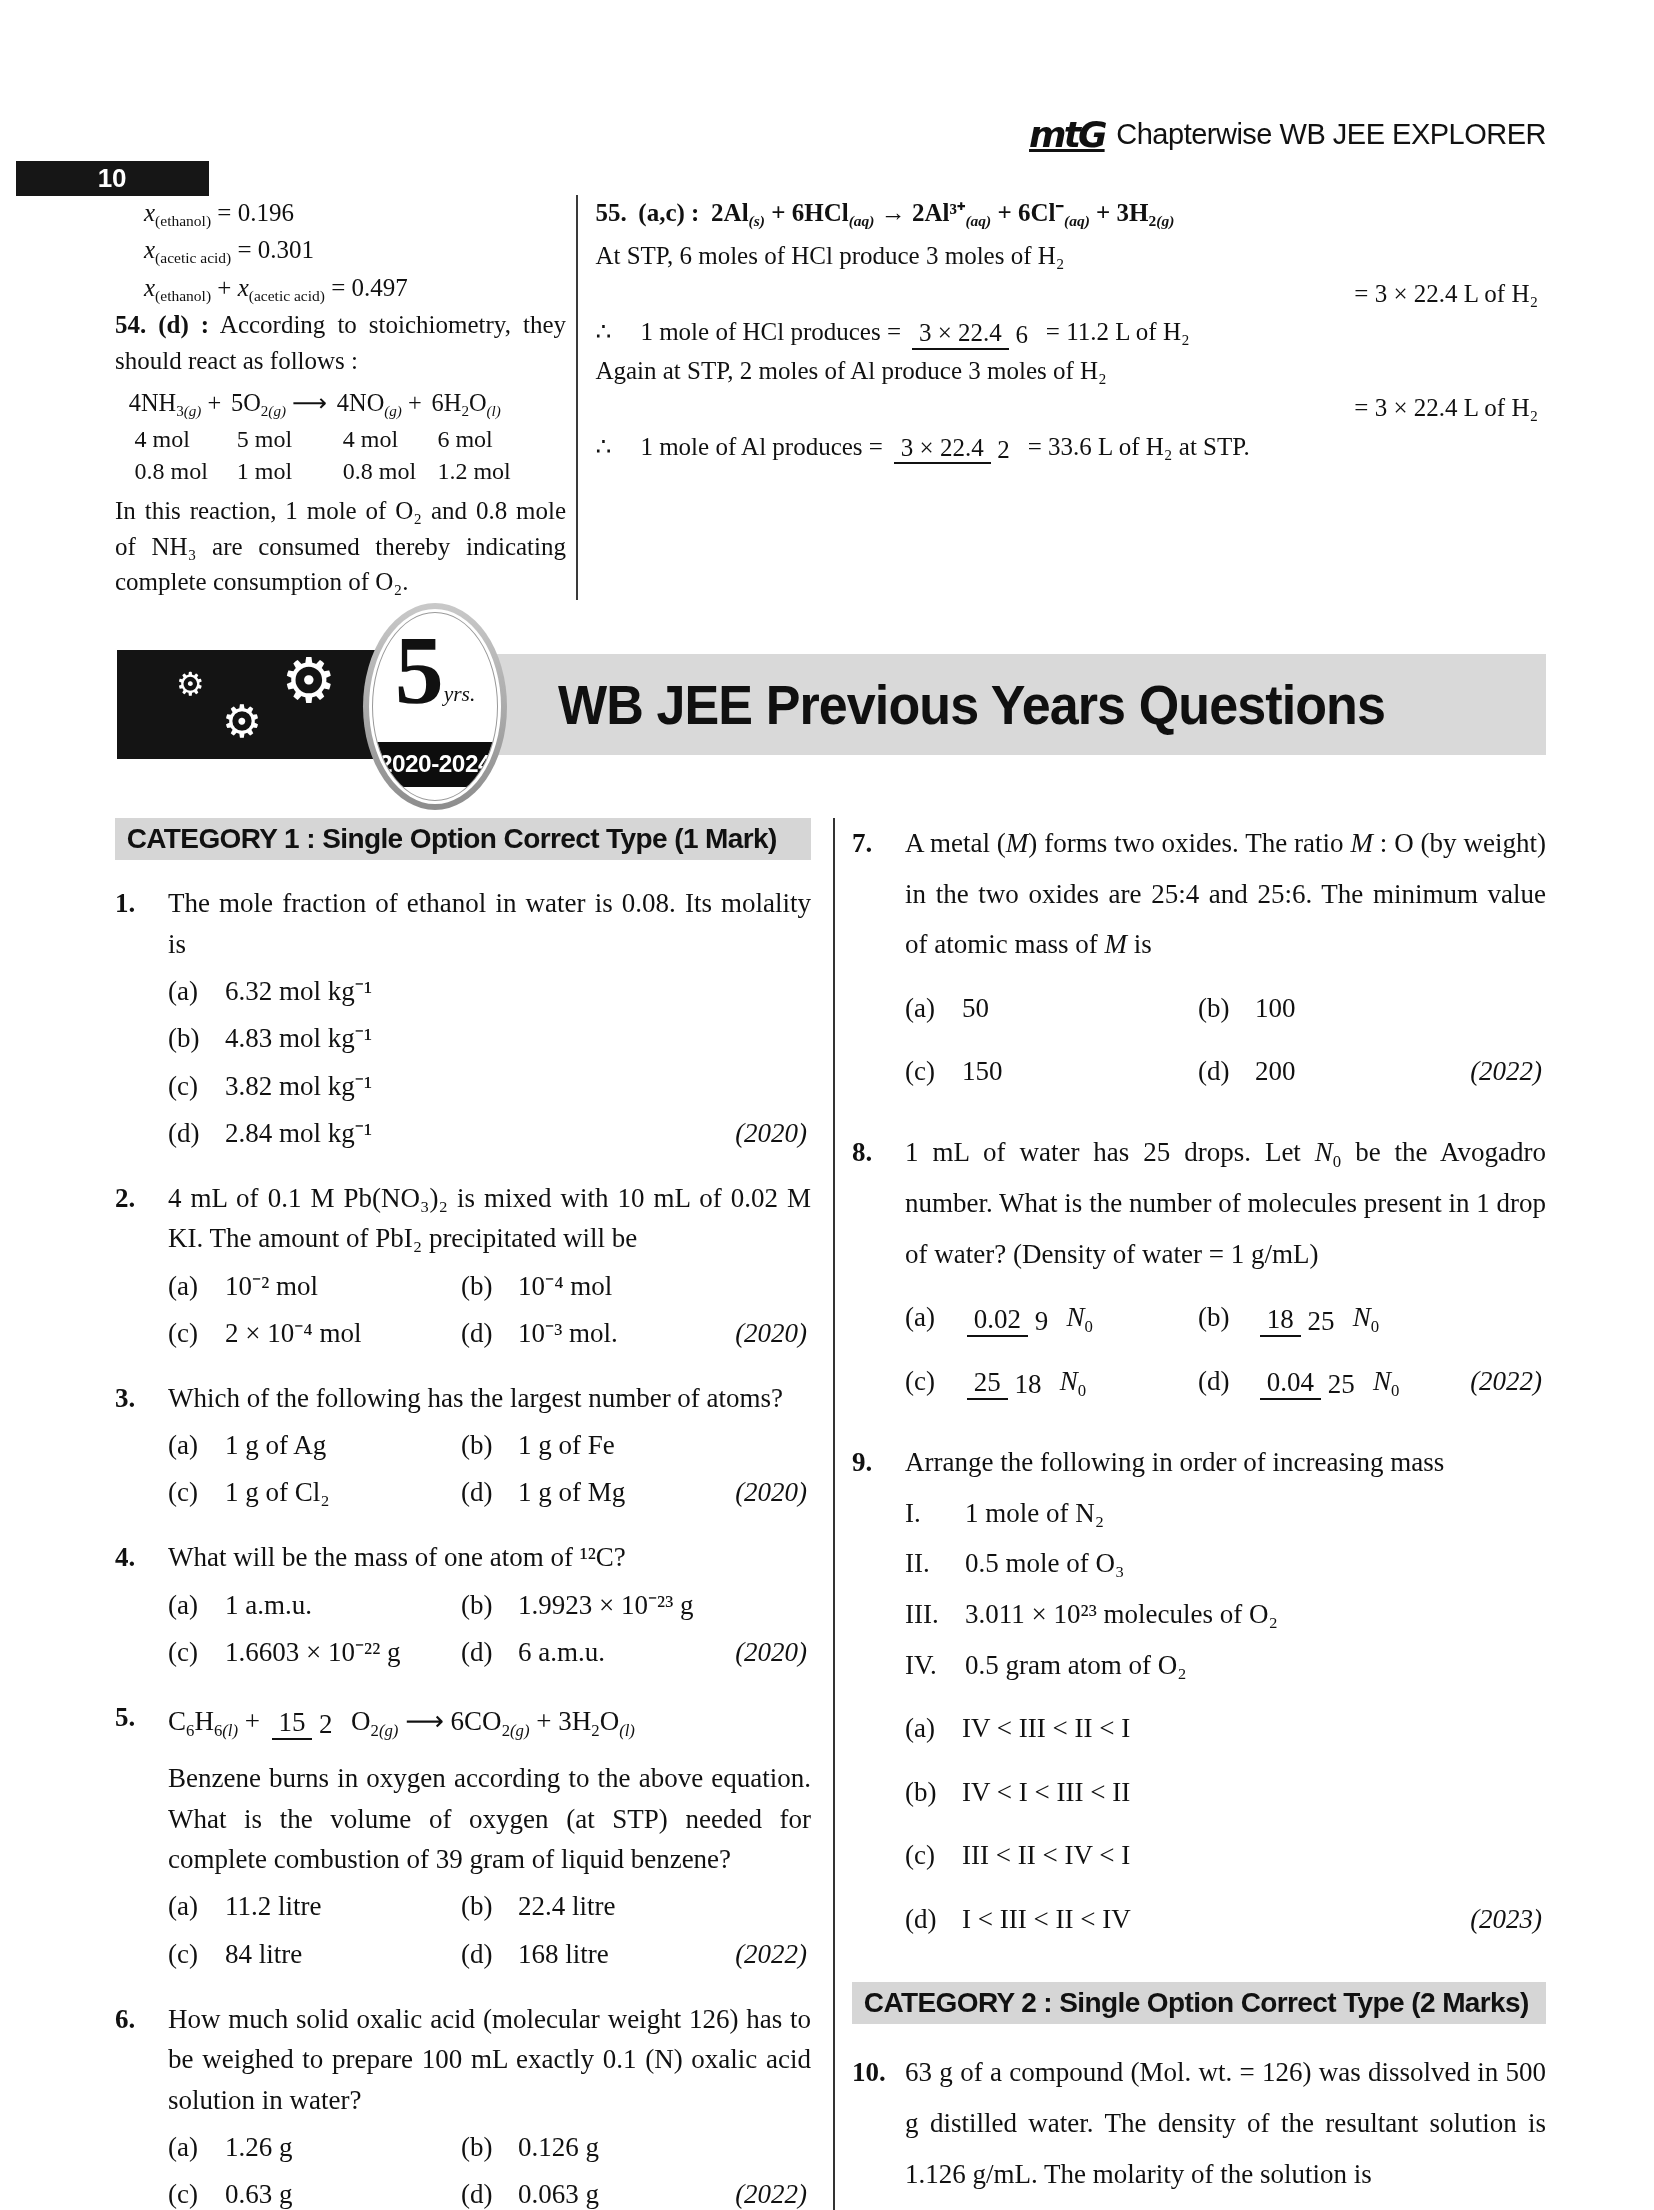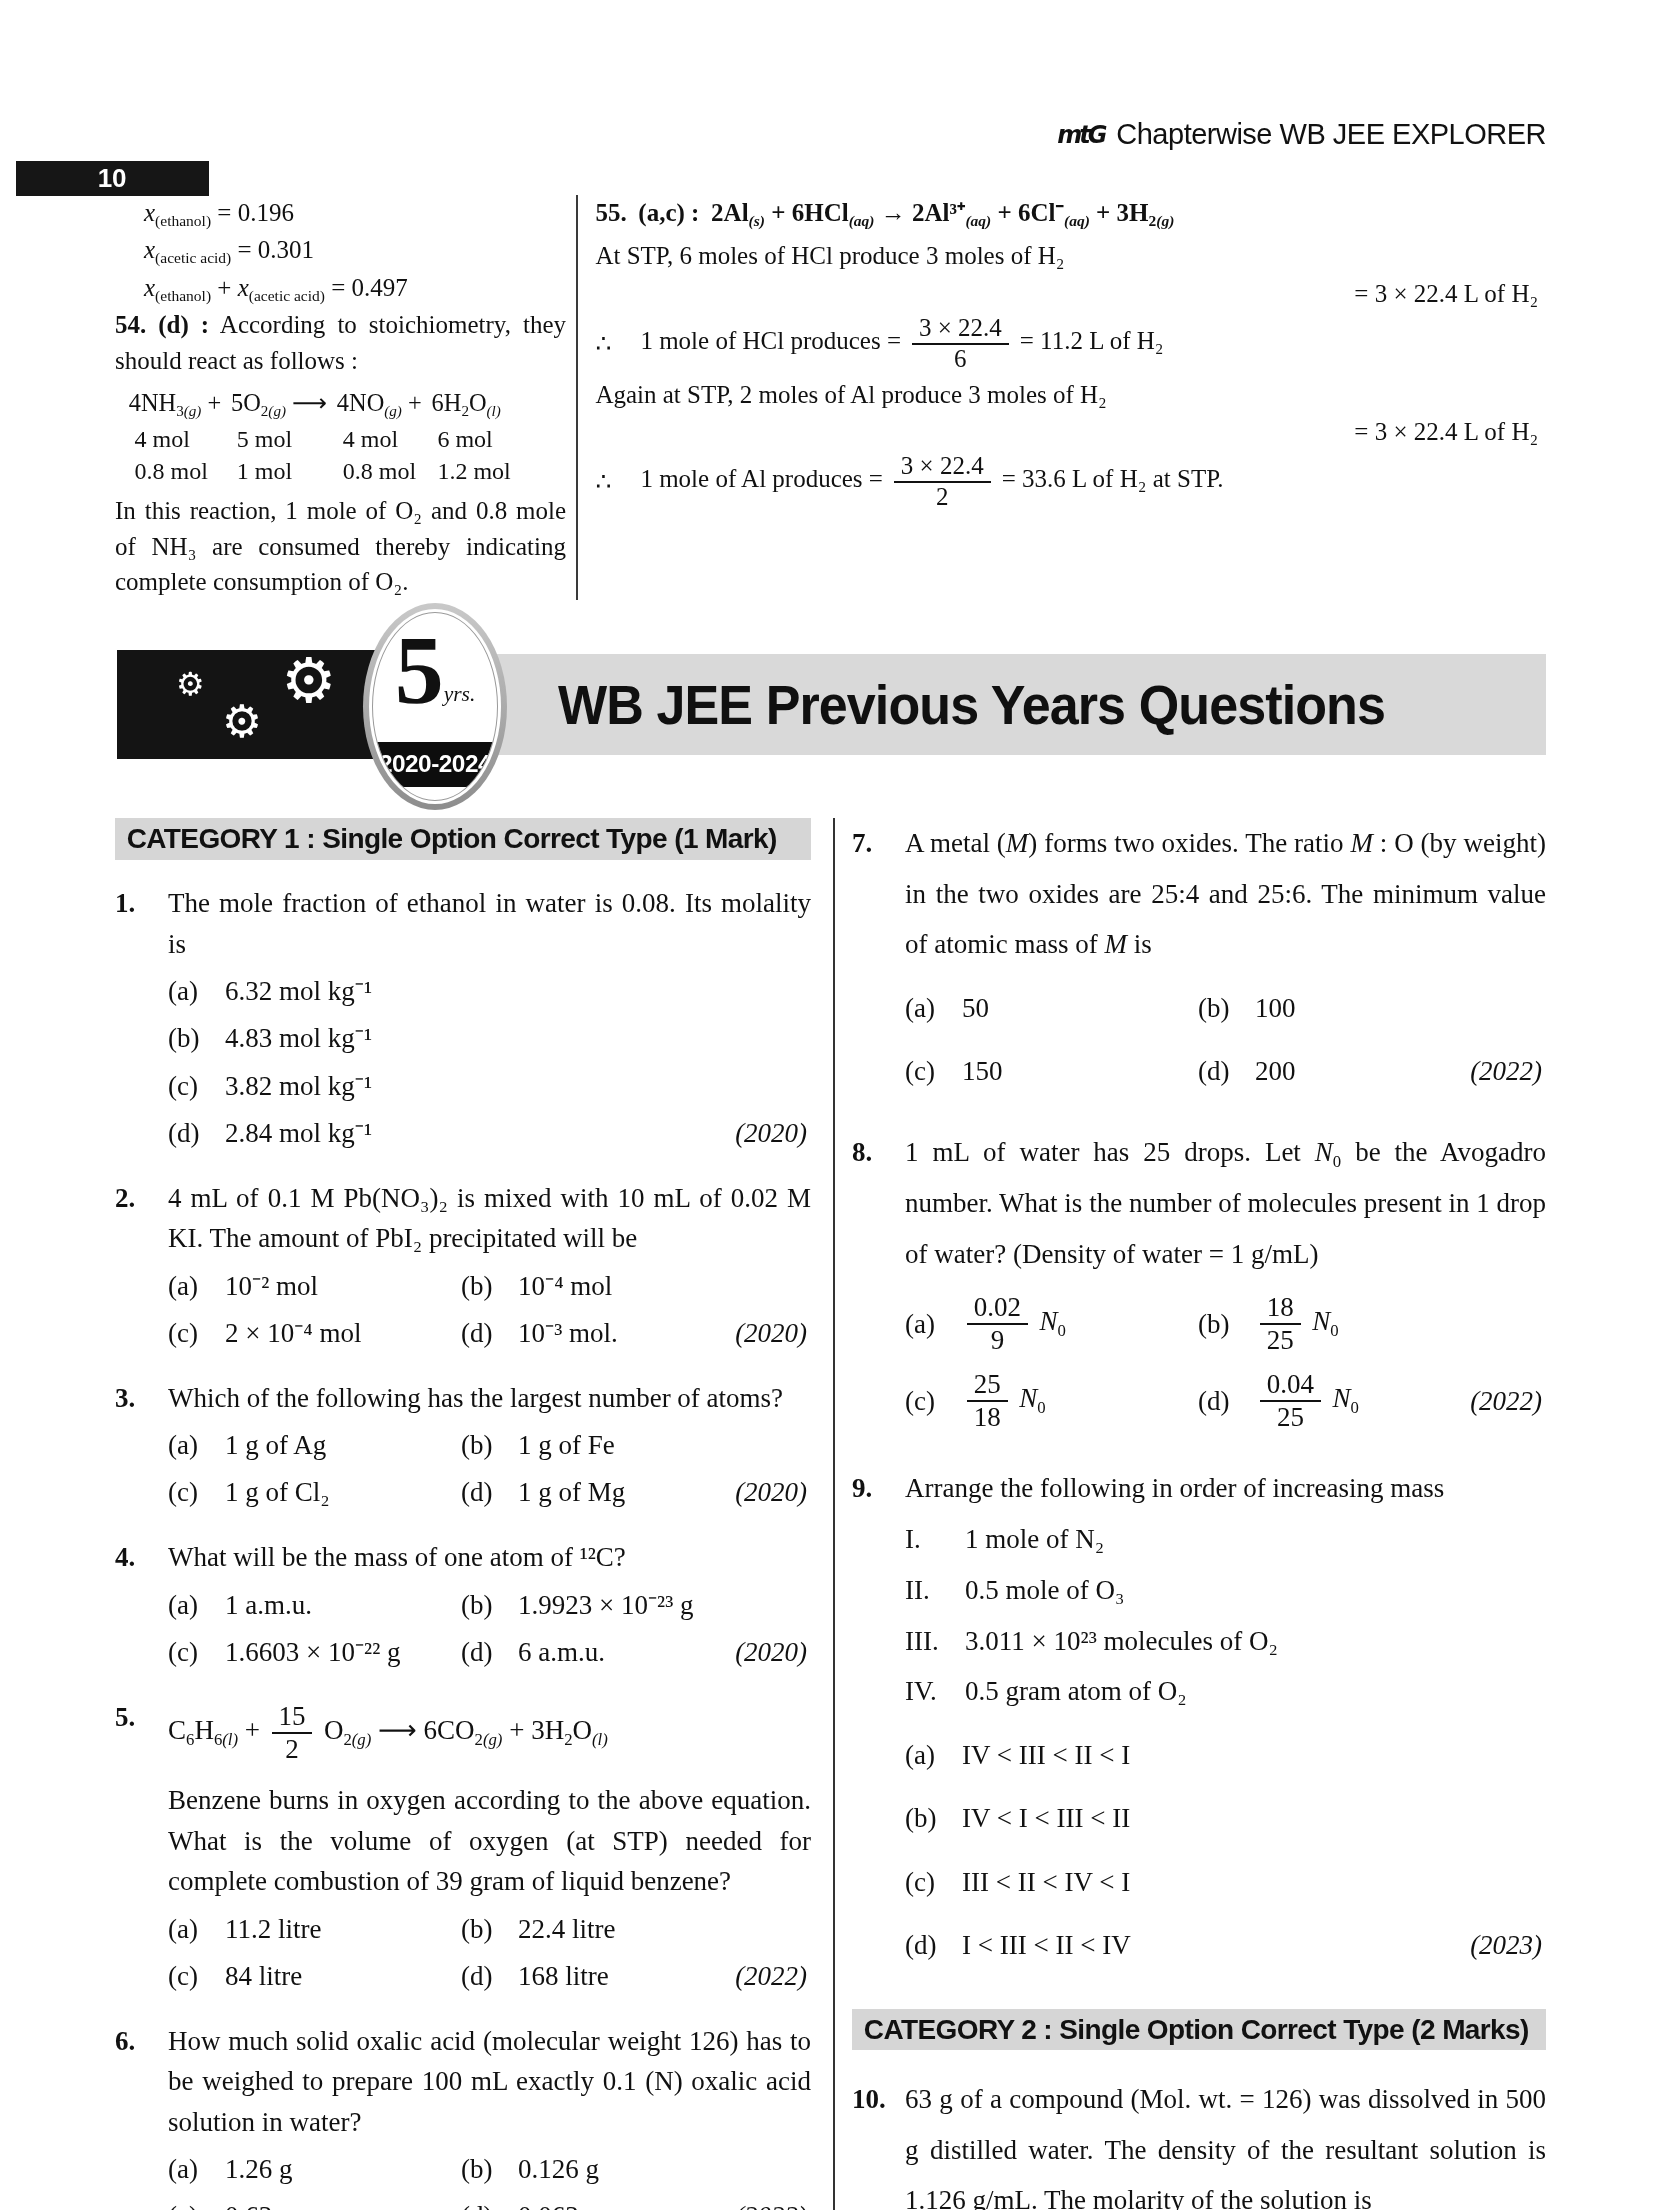--- a/index.html
+++ b/index.html
@@ -5,31 +5,31 @@
   html,body { margin:0; padding:0; background:#888; }
   .page {
     position:relative; width:1655px; height:2211px; margin:0 auto;
     background:#ffffff; color:#111; overflow:hidden;
     font-family:"Liberation Serif", serif;
   }
   .b { font-weight:bold; }
   .it { font-style:italic; }
   .sub { font-size:0.62em; vertical-align:-0.35em; }
   .subit { font-size:0.62em; vertical-align:-0.35em; font-style:italic; }
-  .frac { display:inline-flex; flex-direction:column; align-items:center; vertical-align:middle; line-height:1.15; margin:0 4.9px; }
+  .frac { display:inline-flex; align-items:flex-end; vertical-align:middle; line-height:1.15; margin:0 4.9px; }
   .frac .fnum { border-bottom:2px solid #111; padding:0 6.8px; }
   .frac .fden { padding:0 6.8px; }
 
   
   .pagehead { position:absolute; top:115px; left:15.6px; right:109px; height:41px; }
   .pnum-bar { position:absolute; left:0; top:2px; width:193px; height:35px; background:#161616;
     color:#fff; display:flex; align-items:center; justify-content:center;
     font-family:"Liberation Sans", sans-serif; font-weight:bold; font-size:26px;margin-top:44px; }
   .ptitle { position:absolute; right:0; top:0; height:39px; display:flex; align-items:center; gap:11.7px; }
-  .brand { font-family:"DejaVu Sans", sans-serif; font-weight:bold; font-style:italic; font-size:24px; letter-spacing:-2.9px; }
+  .brand { font-family:"DejaVu Sans", sans-serif; font-weight:bold; font-style:italic; font-size:36px; letter-spacing:-2.9px;text-decoration:underline; }
   .ptitle-text { font-family:"Liberation Sans", sans-serif; font-size:29px; letter-spacing:-0.5px; }
 
   
   .flow { padding-top:168px; }
   .solutions { display:flex; margin:27px 109px 0 115px; font-size:25px; line-height:1.42; }
   .sol-left { width:451px; padding-right:9.8px; }
   .vline { width:2px; background:#3a3a3a; }
   .sol-right { flex:1; padding-left:17.6px; }
   .xline { margin:0 0 0 29px; }
   .jtext { text-align:justify; margin:0; }

